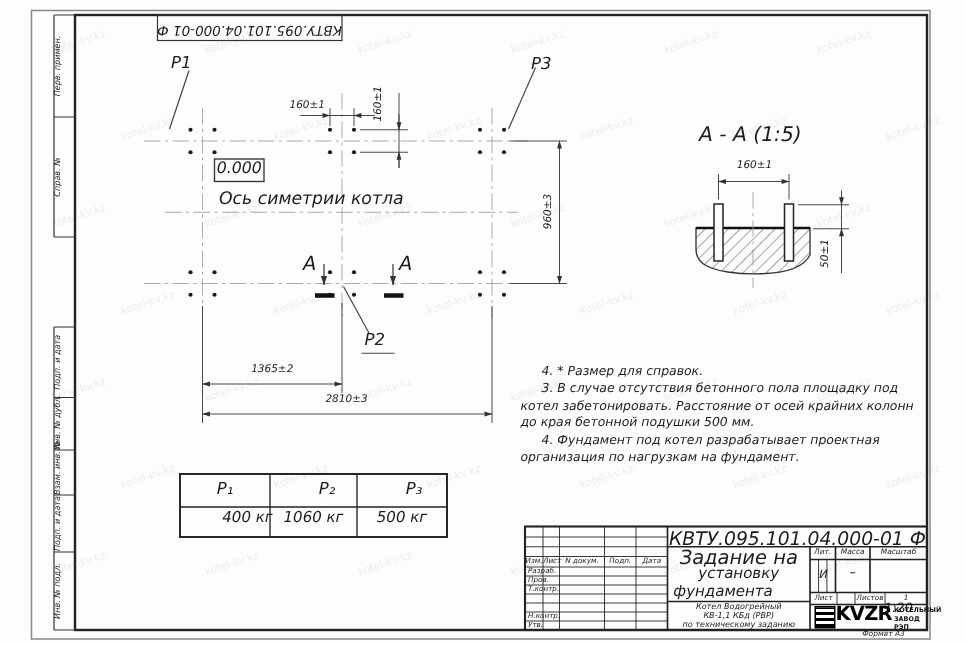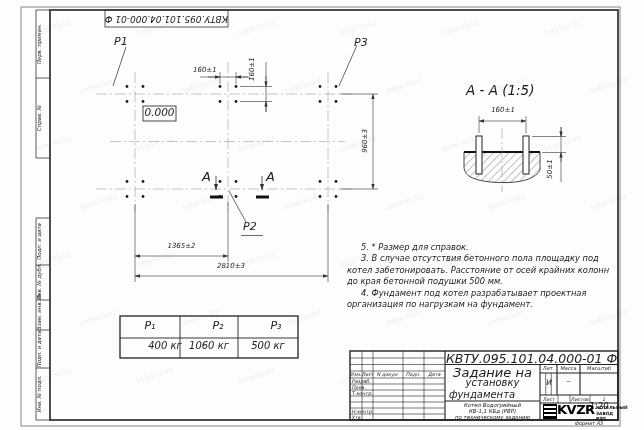--- a/index.html
+++ b/index.html
@@ -183,35 +183,36 @@
   <div class="txt c rotv" style="left:37px;top:265px;width:47px;font-size:5.4px;">Подп. и дата</div>
   <div class="txt c rotv" style="left:37px;top:300px;width:35px;font-size:5.4px;">Инв. № дубл.</div>
   <div class="txt c rotv" style="left:37px;top:330px;width:30px;font-size:5.4px;">Взам. инв. №</div>
   <div class="txt c rotv" style="left:37px;top:368px;width:38px;font-size:5.4px;">Подп. и дата</div>
   <div class="txt c rotv" style="left:37px;top:420px;width:52px;font-size:5.4px;">Инв. № подл.</div>
 
   <div class="txt" style="left:114px;top:36px;font-size:11px;">P1</div>
   <div class="txt" style="left:354px;top:37px;font-size:11px;">P3</div>
   <div class="txt" style="left:243px;top:221px;font-size:11px;">P2</div>
   <div class="txt c" style="left:143px;top:107px;width:33px;font-size:10.5px;">0.000</div>
+  <div class="txt" style="left:146px;top:126px;font-size:11.5px;">Ось симетрии котла</div>
   <div class="txt" style="left:202px;top:170px;font-size:13px;">А</div>
   <div class="txt" style="left:266px;top:170px;font-size:13px;">А</div>
 
   <div class="txt" style="left:193px;top:67px;font-size:7px;">160±1</div>
   <div class="txt c rotv" style="left:249px;top:81px;width:23px;font-size:7px;">160±1</div>
   <div class="txt c rotv" style="left:362px;top:157px;width:32px;font-size:7px;">960±3</div>
   <div class="txt c" style="left:163px;top:243px;width:37px;font-size:7px;">1365±2</div>
   <div class="txt c" style="left:212px;top:263px;width:38px;font-size:7px;">2810±3</div>
 
   <div class="txt" style="left:466px;top:83px;font-size:13.5px;">А - А (1:5)</div>
   <div class="txt c" style="left:490px;top:107px;width:26px;font-size:7px;">160±1</div>
   <div class="txt c rotv" style="left:547px;top:182px;width:26px;font-size:7px;">50±1</div>
 
   <div class="notes">
-    <p>5. * Размер для справок.</p>
+    <p>4. * Размер для справок.</p>
     <p>3. В случае отсутствия бетонного пола площадку под котел забетонировать. Расстояние от осей крайних колонн до края бетонной подушки 500 мм.</p>
     <p>4. Фундамент под котел разрабатывает проектная организация по нагрузкам на фундамент.</p>
   </div>
 
   <div class="txt c" style="left:120px;top:320px;width:60px;font-size:11px;">P₁</div>
   <div class="txt c" style="left:180px;top:320px;width:76px;font-size:11px;">P₂</div>
   <div class="txt c" style="left:238px;top:320px;width:76px;font-size:11px;">P₃</div>
   <div class="txt c" style="left:120px;top:341px;width:60px;font-size:10px;padding-left:15px;">400 кг</div>
   <div class="txt c" style="left:180px;top:341px;width:58px;font-size:10px;">1060 кг</div>
   <div class="txt c" style="left:238px;top:341px;width:60px;font-size:10px;">500 кг</div>

